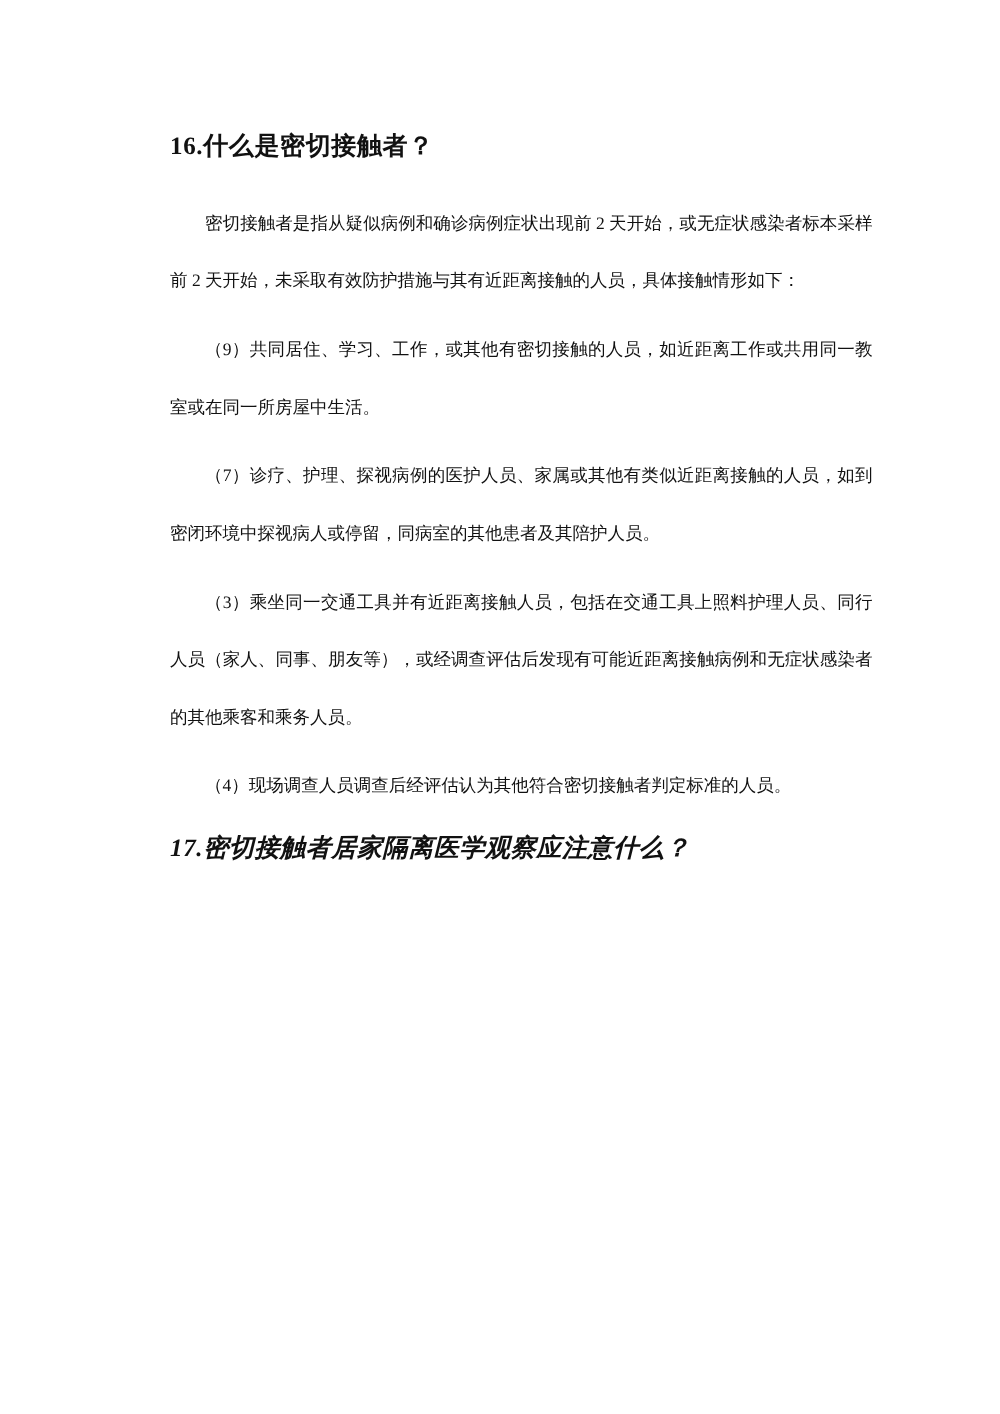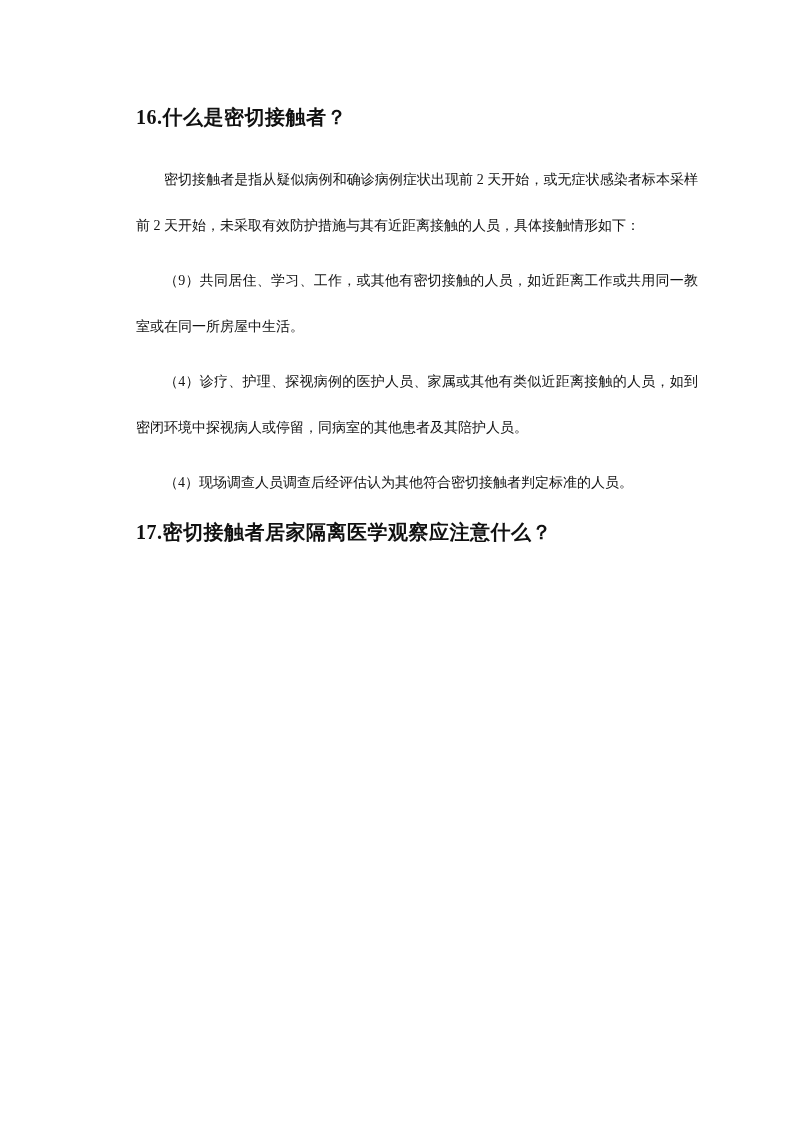--- a/index.html
+++ b/index.html
@@ -26,20 +26,21 @@
   .q-heading {
     margin: 0;
     font-size: 20px;
     font-weight: bold;
     line-height: 46px;
     text-align: left;
     letter-spacing: 0.5px;
   }
   .q-heading.second {
     margin-top: 3px;
+    font-style: italic;
   }
   .body-para {
     margin: 9px 0 0 0;
     font-size: 14px;
     line-height: 46px;
     text-align: justify;
     text-justify: inter-ideograph;
     text-indent: 2em;
   }
   .body-para.after-heading {
@@ -64,22 +65,23 @@
 
 <div class="page">
   <div class="content">
 
     <h2 class="q-heading">16.什么是密切接触者？</h2>
 
     <p class="body-para after-heading">密切接触者是指从疑似病例和确诊病例症状出现前 2 天开始，或无症状感染者标本采样前 2 天开始，未采取有效防护措施与其有近距离接触的人员，具体接触情形如下：</p>
 
     <p class="body-para">（9）共同居住、学习、工作，或其他有密切接触的人员，如近距离工作或共用同一教室或在同一所房屋中生活。</p>
 
-    <p class="body-para">（4）诊疗、护理、探视病例的医护人员、家属或其他有类似近距离接触的人员，如到密闭环境中探视病人或停留，同病室的其他患者及其陪护人员。</p>
+    <p class="body-para">（7）诊疗、护理、探视病例的医护人员、家属或其他有类似近距离接触的人员，如到密闭环境中探视病人或停留，同病室的其他患者及其陪护人员。</p>
 
+    <p class="body-para">（3）乘坐同一交通工具并有近距离接触人员，包括在交通工具上照料护理人员、同行人员（家人、同事、朋友等），或经调查评估后发现有可能近距离接触病例和无症状感染者的其他乘客和乘务人员。</p>
 
     <p class="body-para">（4）现场调查人员调查后经评估认为其他符合密切接触者判定标准的人员。</p>
 
     <h2 class="q-heading second">17.密切接触者居家隔离医学观察应注意什么？</h2>
 
 
   </div>
 
   <div class="page-number">18</div>
 </div>

